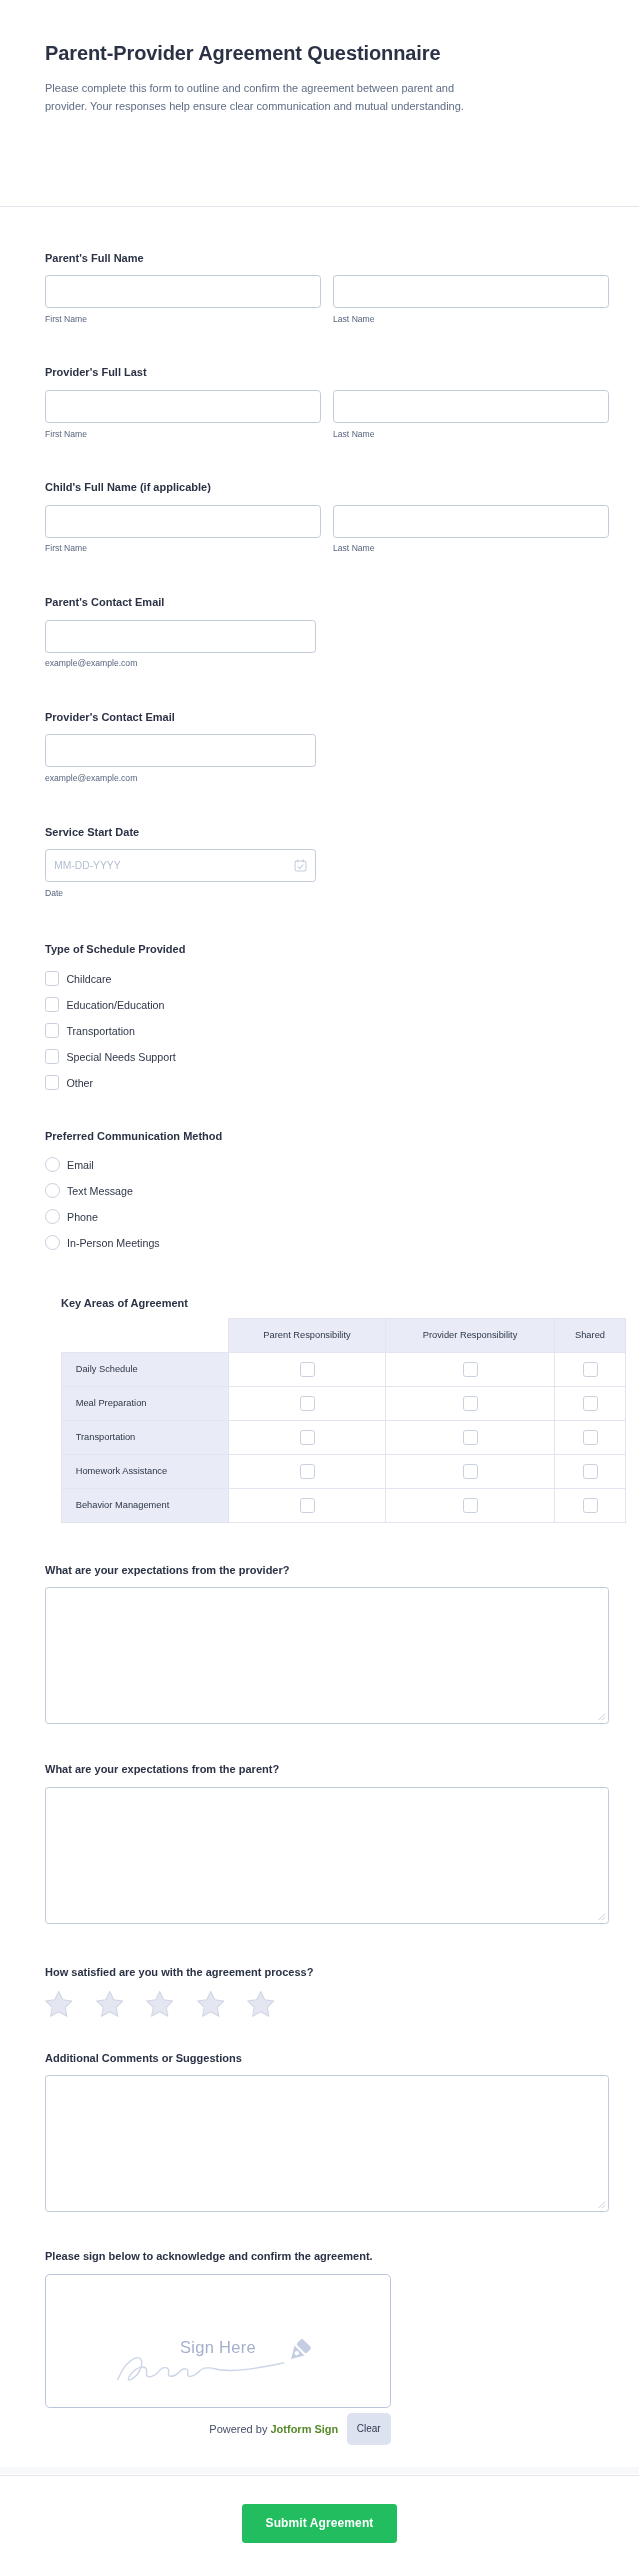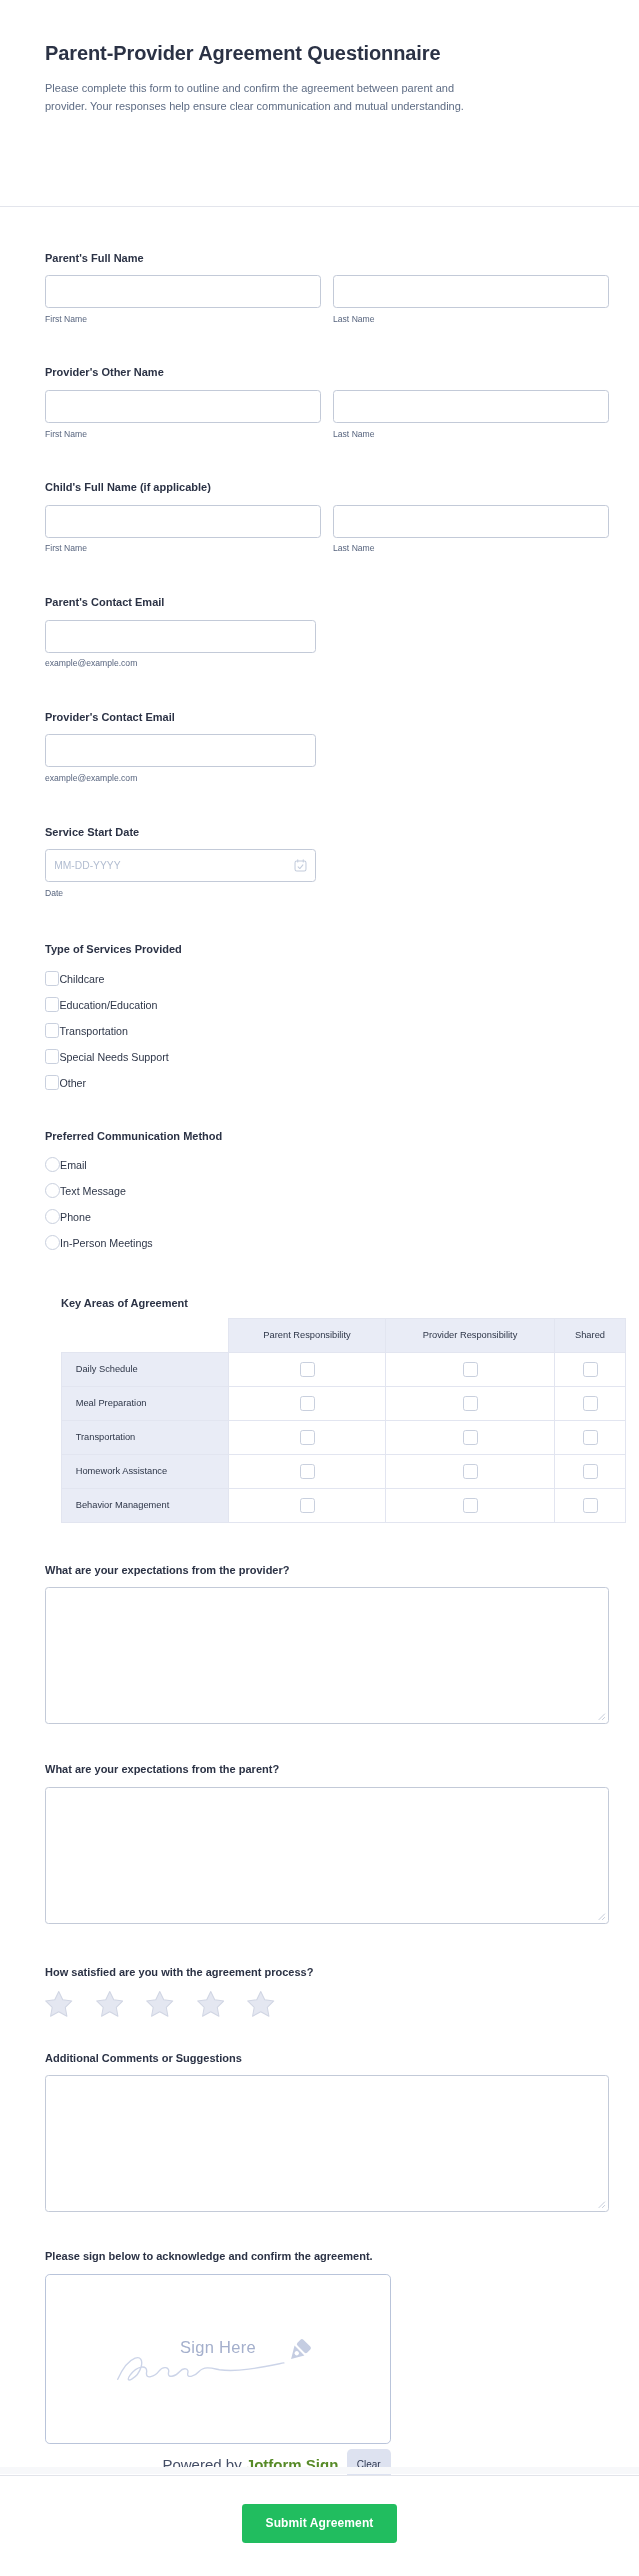--- a/index.html
+++ b/index.html
@@ -22,21 +22,21 @@
   .name-grid { display:grid; grid-template-columns:1fr 1fr; column-gap:12px; margin-top:9.6px; }
   .text-input { width:100%; height:33px; border:0.7px solid #c3cad8; border-radius:3.4px; background:#fff; padding:0 8.2px; font-size:10.3px; color:#2c3345; outline:none; }
   .text-input::placeholder { color:#b2bdd1; }
   .half { width:271px; }
 
   .date-wrap { position:relative; width:271px; margin-top:9.6px; }
   .date-wrap .text-input { padding-right:29px; }
   .cal-icon { position:absolute; right:9px; top:9.6px; }
 
   .opt-list { margin-top:8.2px; }
-  .opt-row { display:flex; align-items:center; height:26px; gap:0; cursor:pointer; }
+  .opt-row { display:flex; align-items:center; height:26px; gap:7px; cursor:pointer; }
   .checkbox { width:14.4px; height:14.4px; border:0.7px solid #c9d0de; border-radius:2.7px; background:#fff; flex:0 0 auto; }
   .radio { width:15px; height:15px; border:0.7px solid #c9d0de; border-radius:50%; background:#fff; flex:0 0 auto; }
   .opt-label { font-size:10.7px; color:#2e3648; }
 
   
   .mb-matrix { margin-bottom:40px;padding-left:16px; }
   .matrix { border-collapse:collapse; table-layout:fixed; width:564px; margin-top:6.9px; font-size:9.3px; color:#2e3648; }
   .matrix th, .matrix td { border:0.7px solid #e2e5f0; font-weight:400; }
   .matrix thead th { height:34px; background:var(--matrix_header_bg,#e9ecf6); text-align:center; }
   .matrix thead th.corner { background:#fff; border:none; }
@@ -49,26 +49,26 @@
   .ta-wrap { position:relative; margin-top:9.6px; }
   .textarea { width:100%; height:137px; border:0.7px solid #c3cad8; border-radius:3.4px; background:#fff; resize:none; outline:none; font-family:"Liberation Sans", sans-serif; font-size:10.3px; padding:6.9px 8.2px; color:#2c3345; }
   .resize-corner { position:absolute; right:3.4px; bottom:5.5px; pointer-events:none; }
 
   
   .stars { display:flex; gap:23px; margin-top:9.6px; }
   .star { cursor:pointer; }
   .star polygon { fill:var(--star_fill,#e4e7f1); stroke:#d0d5e3; stroke-width:1.5; stroke-linejoin:round; }
 
   
-  .sig-box { width:346px; height:170px; border:0.7px solid #b9c4da; border-radius:4.8px; background:#fff; margin-top:9.6px; position:relative; cursor:crosshair; }
+  .sig-box { width:346px; height:134px; border:0.7px solid #b9c4da; border-radius:4.8px; background:#fff; margin-top:9.6px; position:relative; cursor:crosshair; }
   .sign-here { position:absolute; top:63px; left:50%; transform:translateX(-50%); font-size:16.5px; color:#a4afcc; letter-spacing:0.3px; }
   .squiggle { position:absolute; left:69px; top:74px; }
   .pen { position:absolute; left:235px; top:62px; }
   .powered-row { width:346px; display:flex; justify-content:flex-end; align-items:center; gap:8.2px; margin-top:4.8px; }
-  .powered-text { font-size:15px; color:#444e66;padding-left:40px; }
+  .powered-text { font-size:11px; color:#444e66;padding-left:40px; }
   .powered-text .brand { font-weight:700; color:var(--brand_green,#568a28); }
   .clear-btn { height:32px; padding:0 10.3px; background:#dde2f0; border:none; border-radius:4.8px; font-family:"Liberation Sans", sans-serif; font-size:10px; color:#2e3850; cursor:pointer; }
 
   
   .pre-strip { position:absolute; left:0; right:0; bottom:102px; height:6.9px; background:#f7f8fa; }
   .submit-section { position:absolute; left:0; right:0; bottom:0; height:101px; border-top:0.7px solid #e2e4ea; background:#fff; display:flex; justify-content:center; align-items:flex-start; }
   .submit-btn { margin-top:27.5px; width:155px; height:39px; background:var(--submit_green,#21bd5f); color:#fff; border:none; border-radius:3.4px; font-family:"Liberation Sans", sans-serif; font-size:12px; font-weight:700; letter-spacing:0.1px; cursor:pointer; }
 </style>
 </head>
 <body>
@@ -91,21 +91,21 @@
           <div class="sublabel">First Name</div>
         </div>
         <div>
           <input type="text" class="text-input" style="">
           <div class="sublabel">Last Name</div>
         </div>
       </div>
     </section>
 
     <section class="field">
-      <div class="q-label">Provider's Other Name</div>
+      <div class="q-label">Provider's Full Last</div>
       <div class="name-grid">
         <div>
           <input type="text" class="text-input" style="">
           <div class="sublabel">First Name</div>
         </div>
         <div>
           <input type="text" class="text-input" style="">
           <div class="sublabel">Last Name</div>
         </div>
       </div>
@@ -151,21 +151,21 @@
             <line x1="5.5" y1="1" x2="5.5" y2="4.5" stroke="#c3ccdc" stroke-width="1.5" stroke-linecap="round"></line>
             <line x1="13.5" y1="1" x2="13.5" y2="4.5" stroke="#c3ccdc" stroke-width="1.5" stroke-linecap="round"></line>
             <path d="M6 11.5 L8.5 14 L13 8.5" stroke="#c3ccdc" stroke-width="1.5" fill="none" stroke-linecap="round" stroke-linejoin="round"></path>
           </svg>
         </span>
       </div>
       <div class="sublabel">Date</div>
     </section>
 
     <section class="field" style="margin-bottom:33px;">
-      <div class="q-label">Type of Services Provided</div>
+      <div class="q-label">Type of Schedule Provided</div>
       <div class="opt-list">
 
           <div class="opt-row">
             <span class="checkbox"></span>
             <span class="opt-label">Childcare</span>
           </div>
 
           <div class="opt-row">
             <span class="checkbox"></span>
             <span class="opt-label">Education/Education</span>

